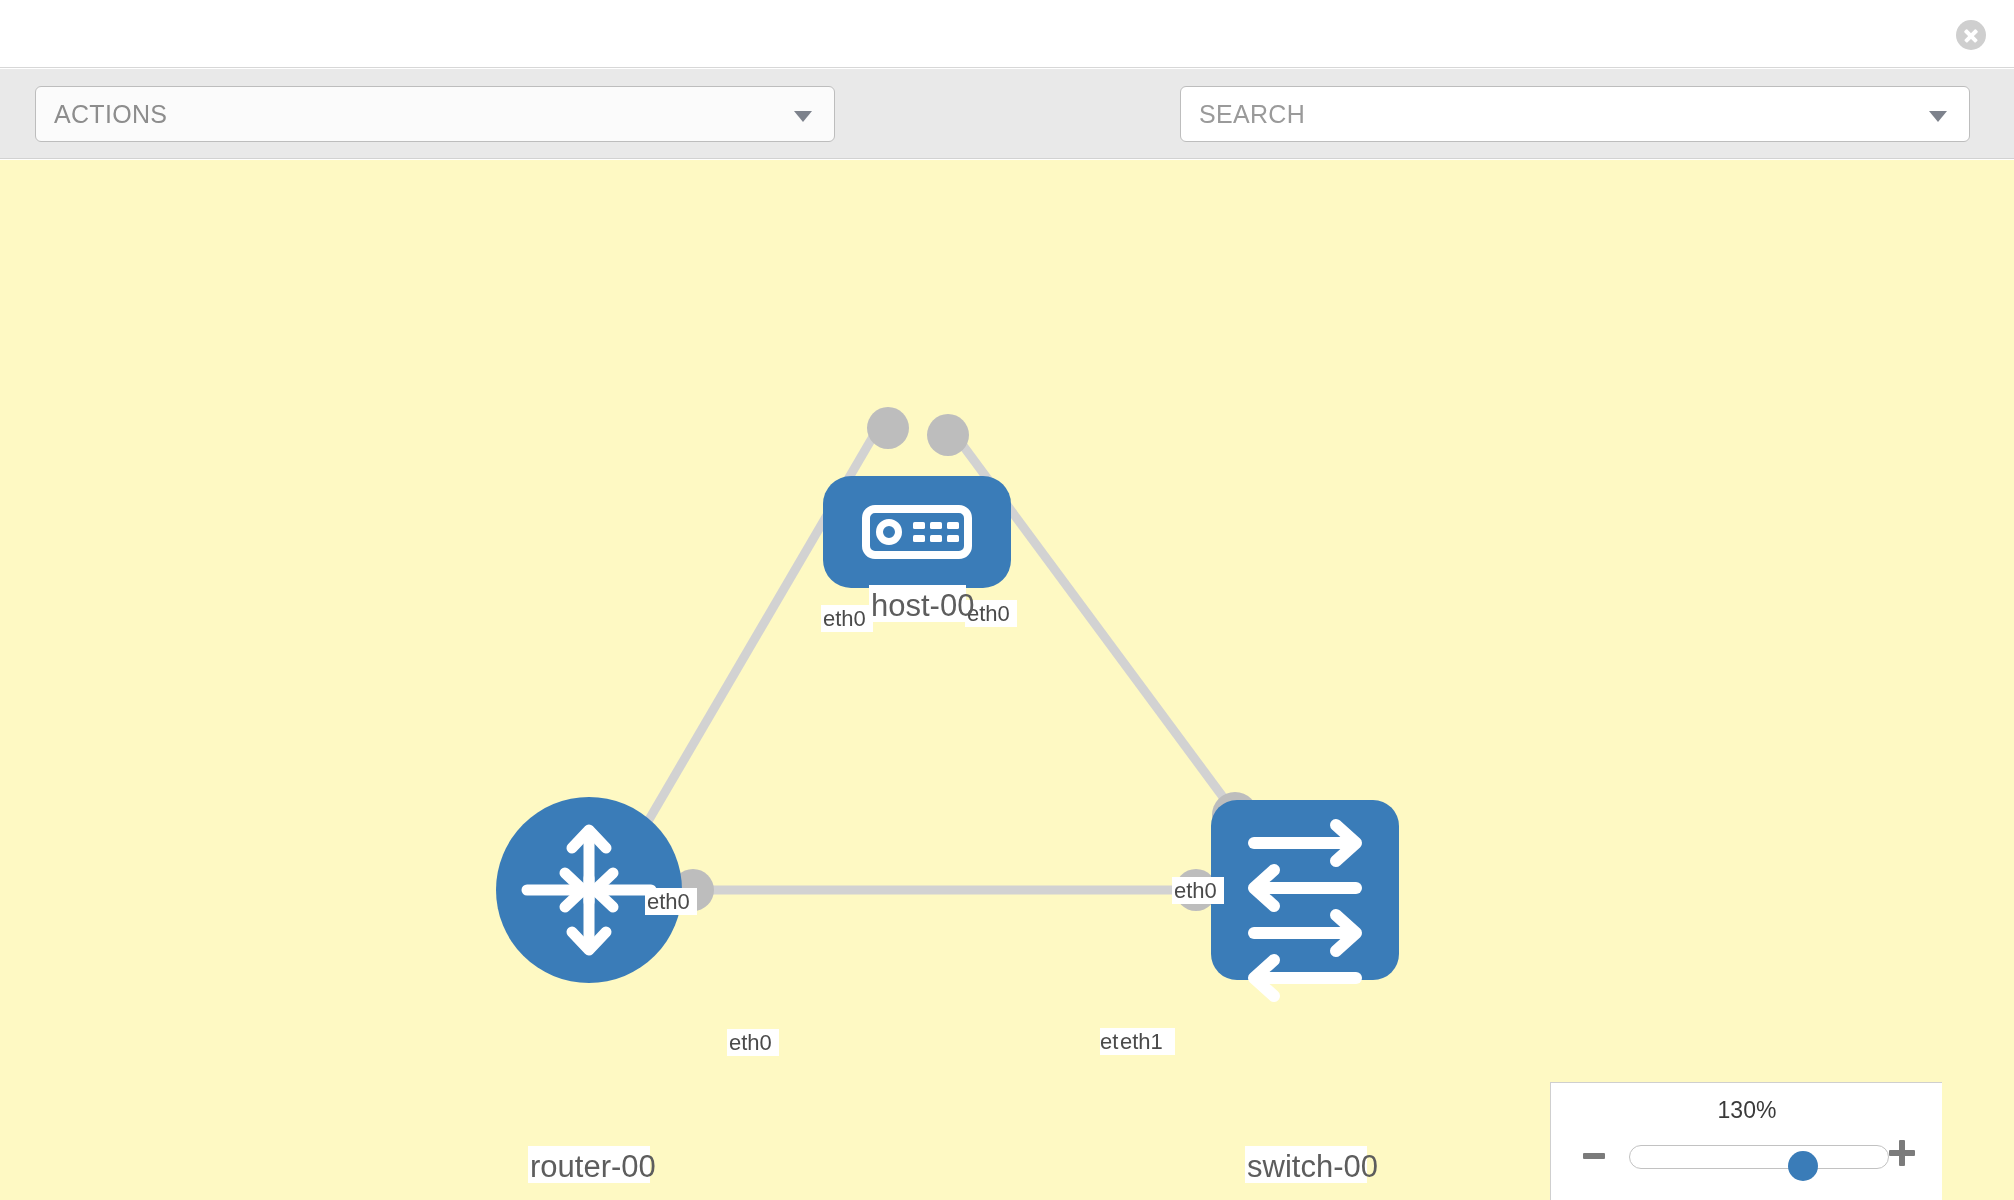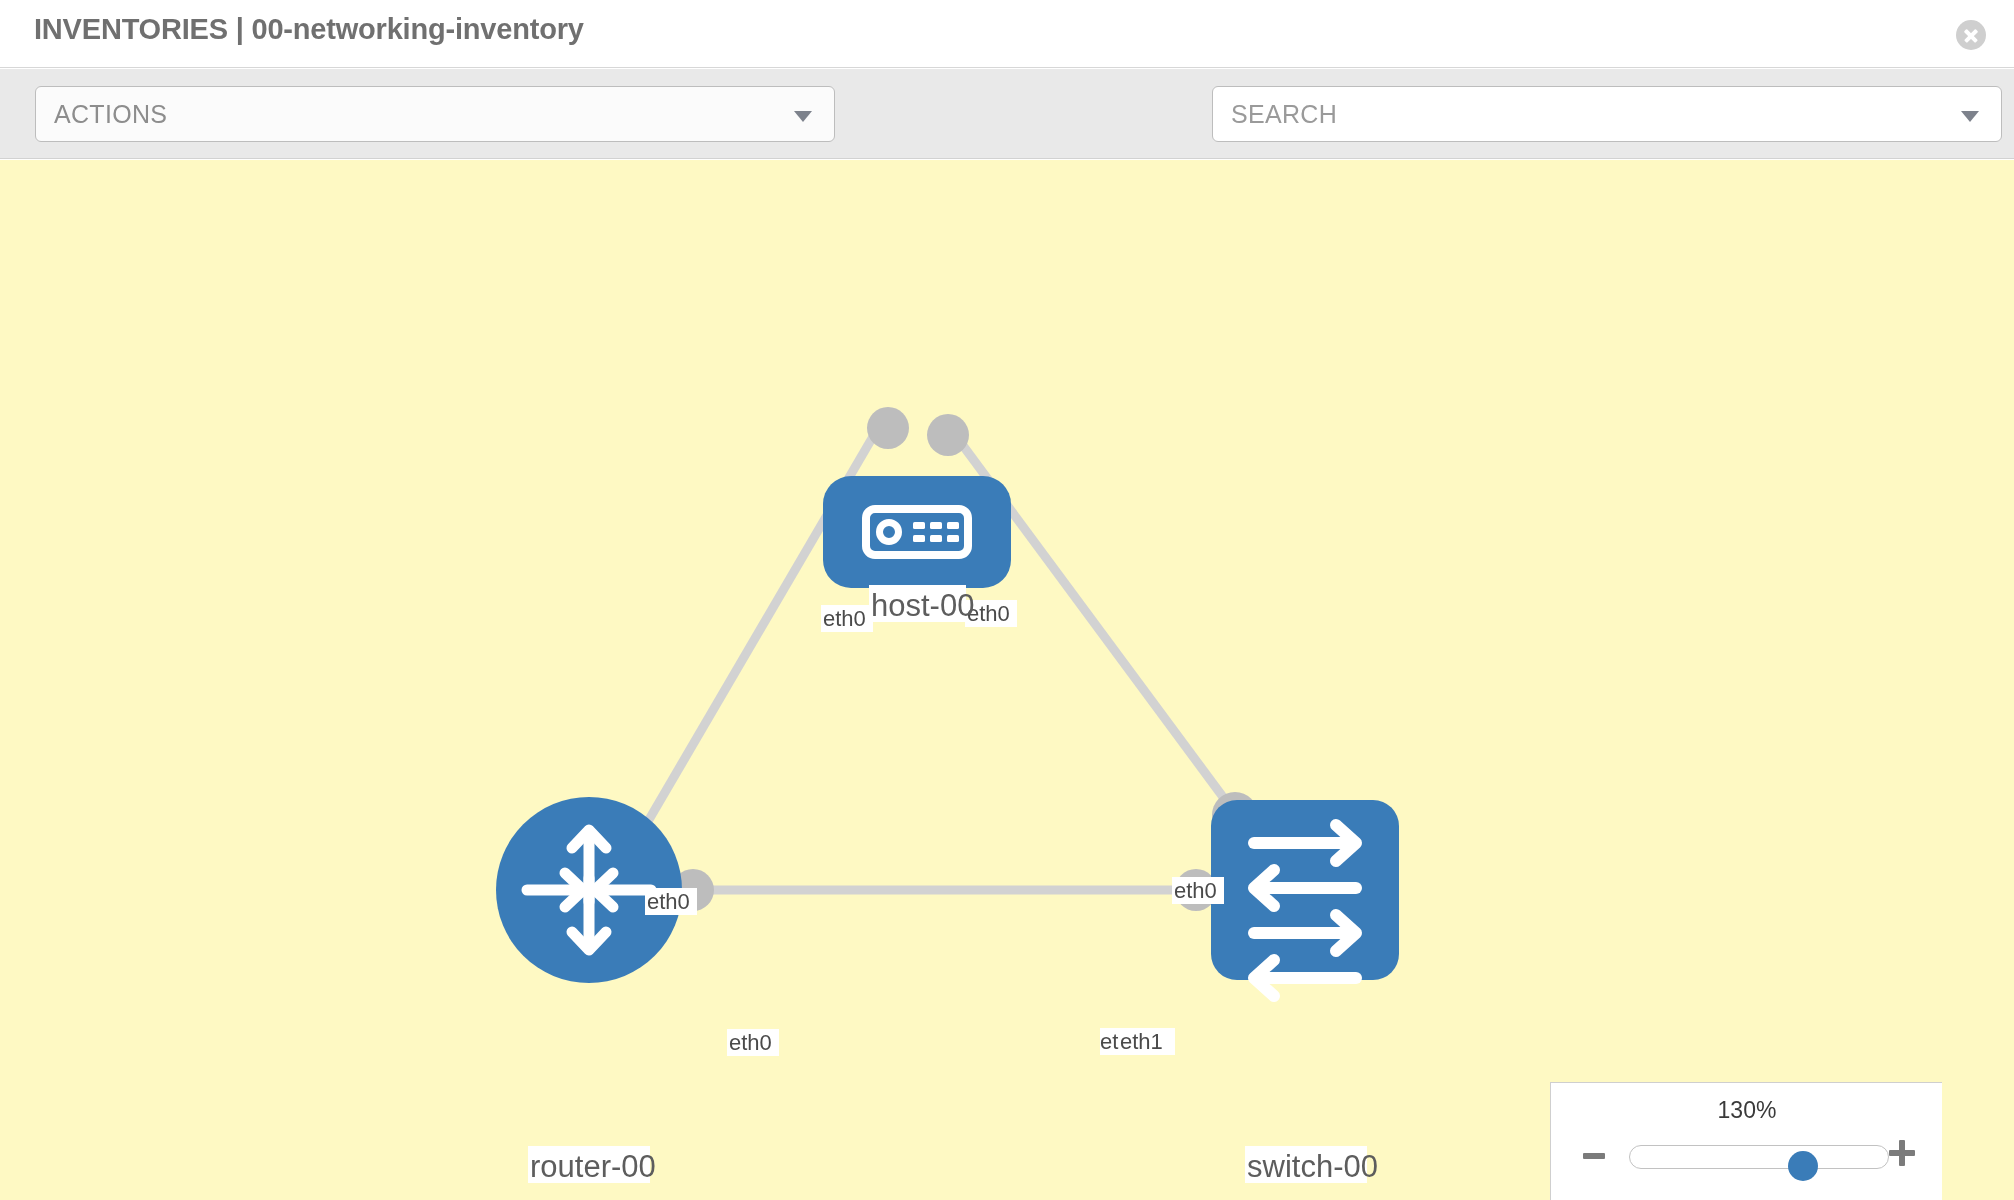--- a/index.html
+++ b/index.html
@@ -103,21 +103,20 @@
   .tool-icon.key    { left: 66px; top: 0; }
 
   .search-box {
     position: absolute;
     left: 1180px; top: 17px;
     width: 790px; height: 56px;
     background: #ffffff;
     border: 1px solid #bdbdbd;
     border-radius: 6px;
     cursor: text;
-    margin-left: 32px;
   }
   .search-label {
     position: absolute;
     left: 18px; top: 13px;
     font-size: 25px;
     color: #9a9a9a;
     letter-spacing: 0.3px;
     font-stretch: condensed;
   }
 
@@ -210,21 +209,20 @@
     background: #3a7cb8;
     cursor: grab;
   }
 </style>
 </head>
 <body>
 
 <div id="app">
 
   <div class="header">
-    <div class="header-title">INVENTORIES | 00-networking-inventory</div>
     <div class="close-btn"></div>
   </div>
 
   <div class="toolbar">
 
     <div class="actions-select">
       <span class="actions-label">ACTIONS</span>
       <span class="caret"></span>
     </div>
 

